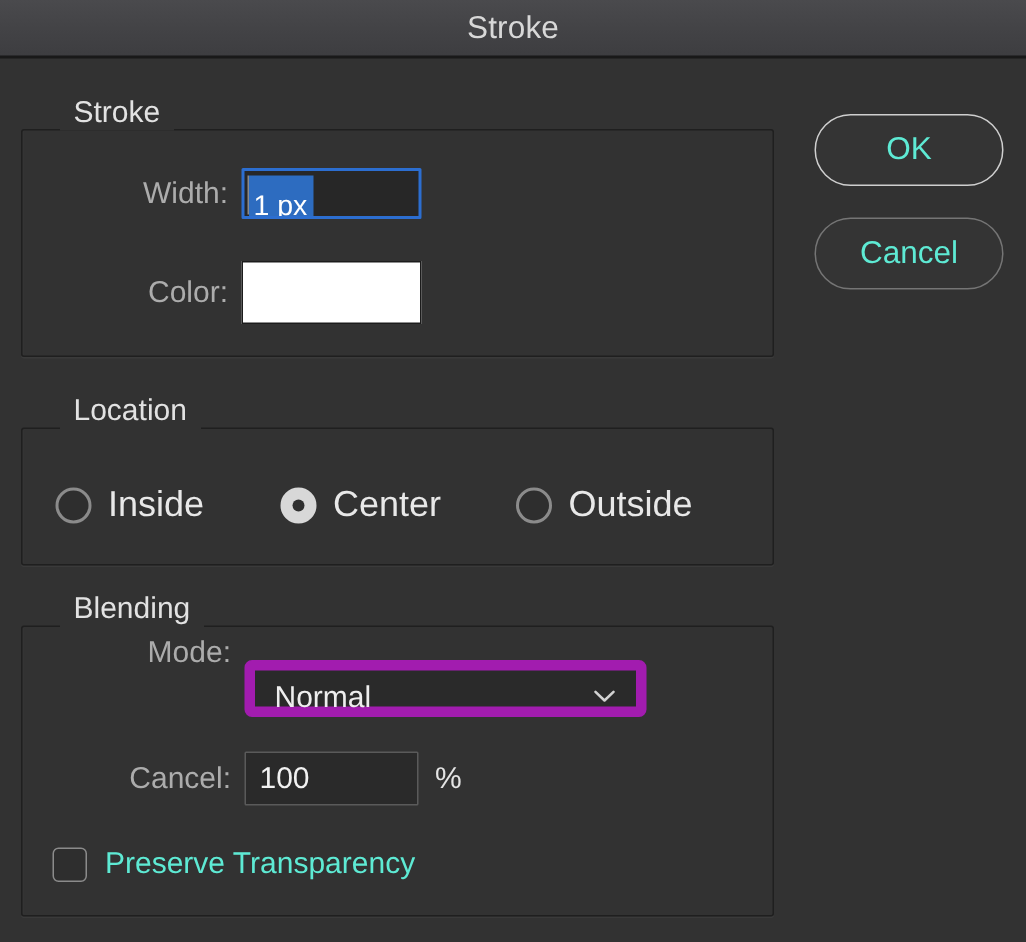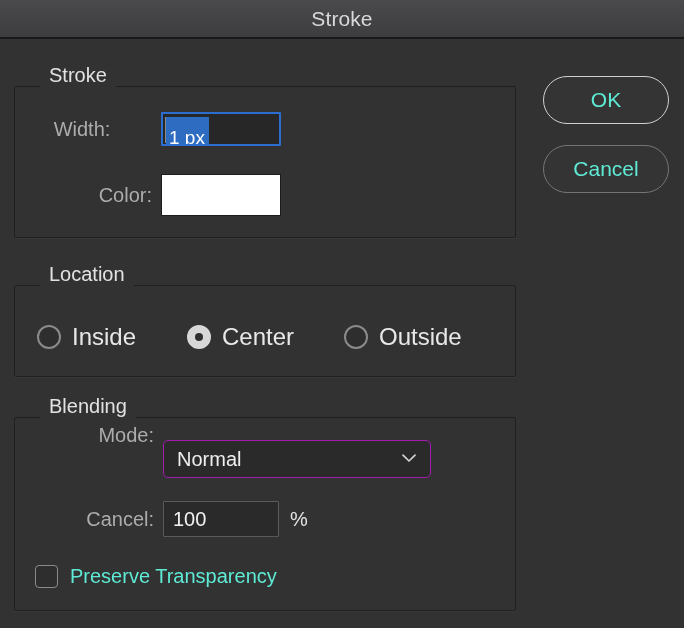--- a/index.html
+++ b/index.html
@@ -85,21 +85,21 @@
     text-align: right;
   }
   .value-label {
     position: absolute;
     font-size: 20px;
     color: #e4e4e4;
     white-space: nowrap;
   }
 
   
-  #width-label { left: 27px; top: 118px; width: 110px; text-align: center; }
+  #width-label { left: 42px; top: 118px; width: 110px; }
   #width-input {
     position: absolute;
     left: 161px; top: 112px;
     width: 120px; height: 34px;
     box-sizing: border-box;
     background: #272727;
     border: 2px solid #2c6ed0;
     border-radius: 1px;
     overflow: hidden;
   }
@@ -198,21 +198,21 @@
   #radio-outside { left: 344px; }
 
   
   #mode-label { left: 42px; top: 424px; width: 112px; }
   #mode-select {
     position: absolute;
     left: 163px; top: 440px;
     width: 268px; height: 38px;
     box-sizing: border-box;
     background: #2a2a2a;
-    border: 1px solid #a21caf;
+    border: 7px solid #a21caf;
     border-radius: 5px;
   }
   #mode-value {
     position: absolute;
     left: 13px; top: 0;
     height: 36px;
     line-height: 36px;
     font-size: 20px;
     color: #eeeeee;
     white-space: nowrap;

